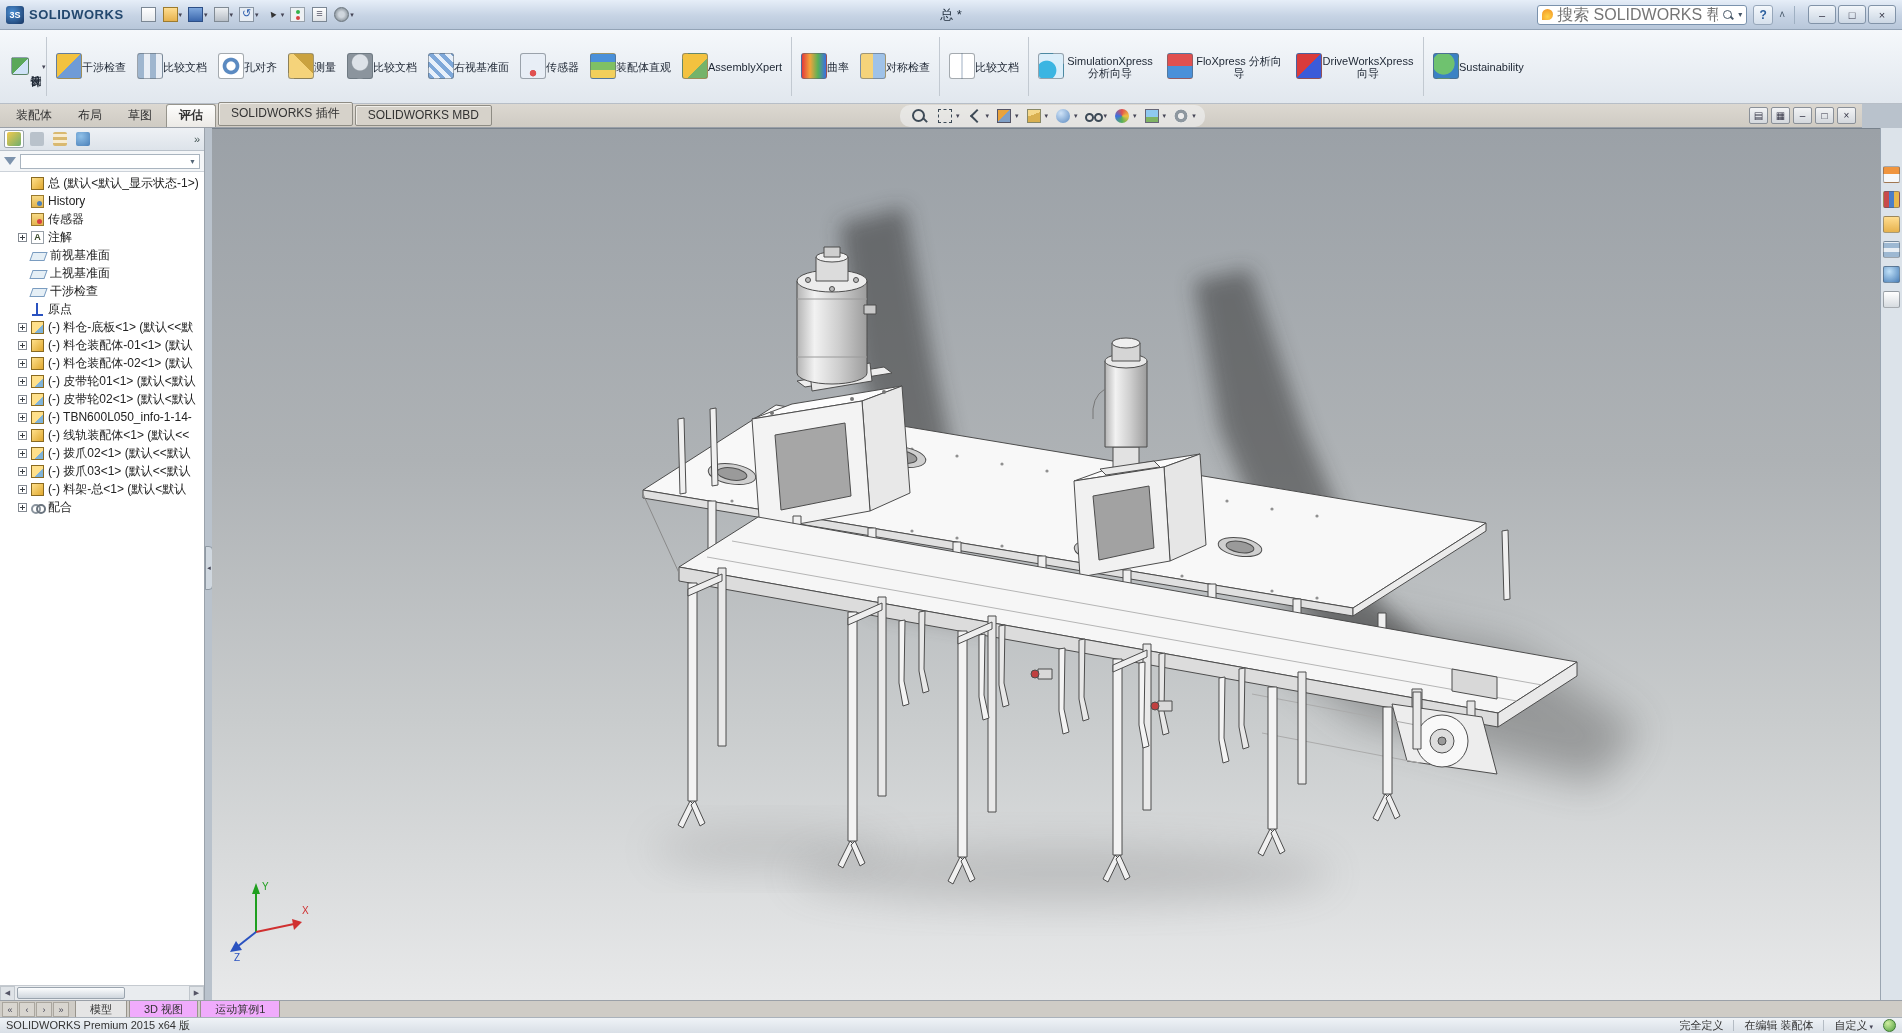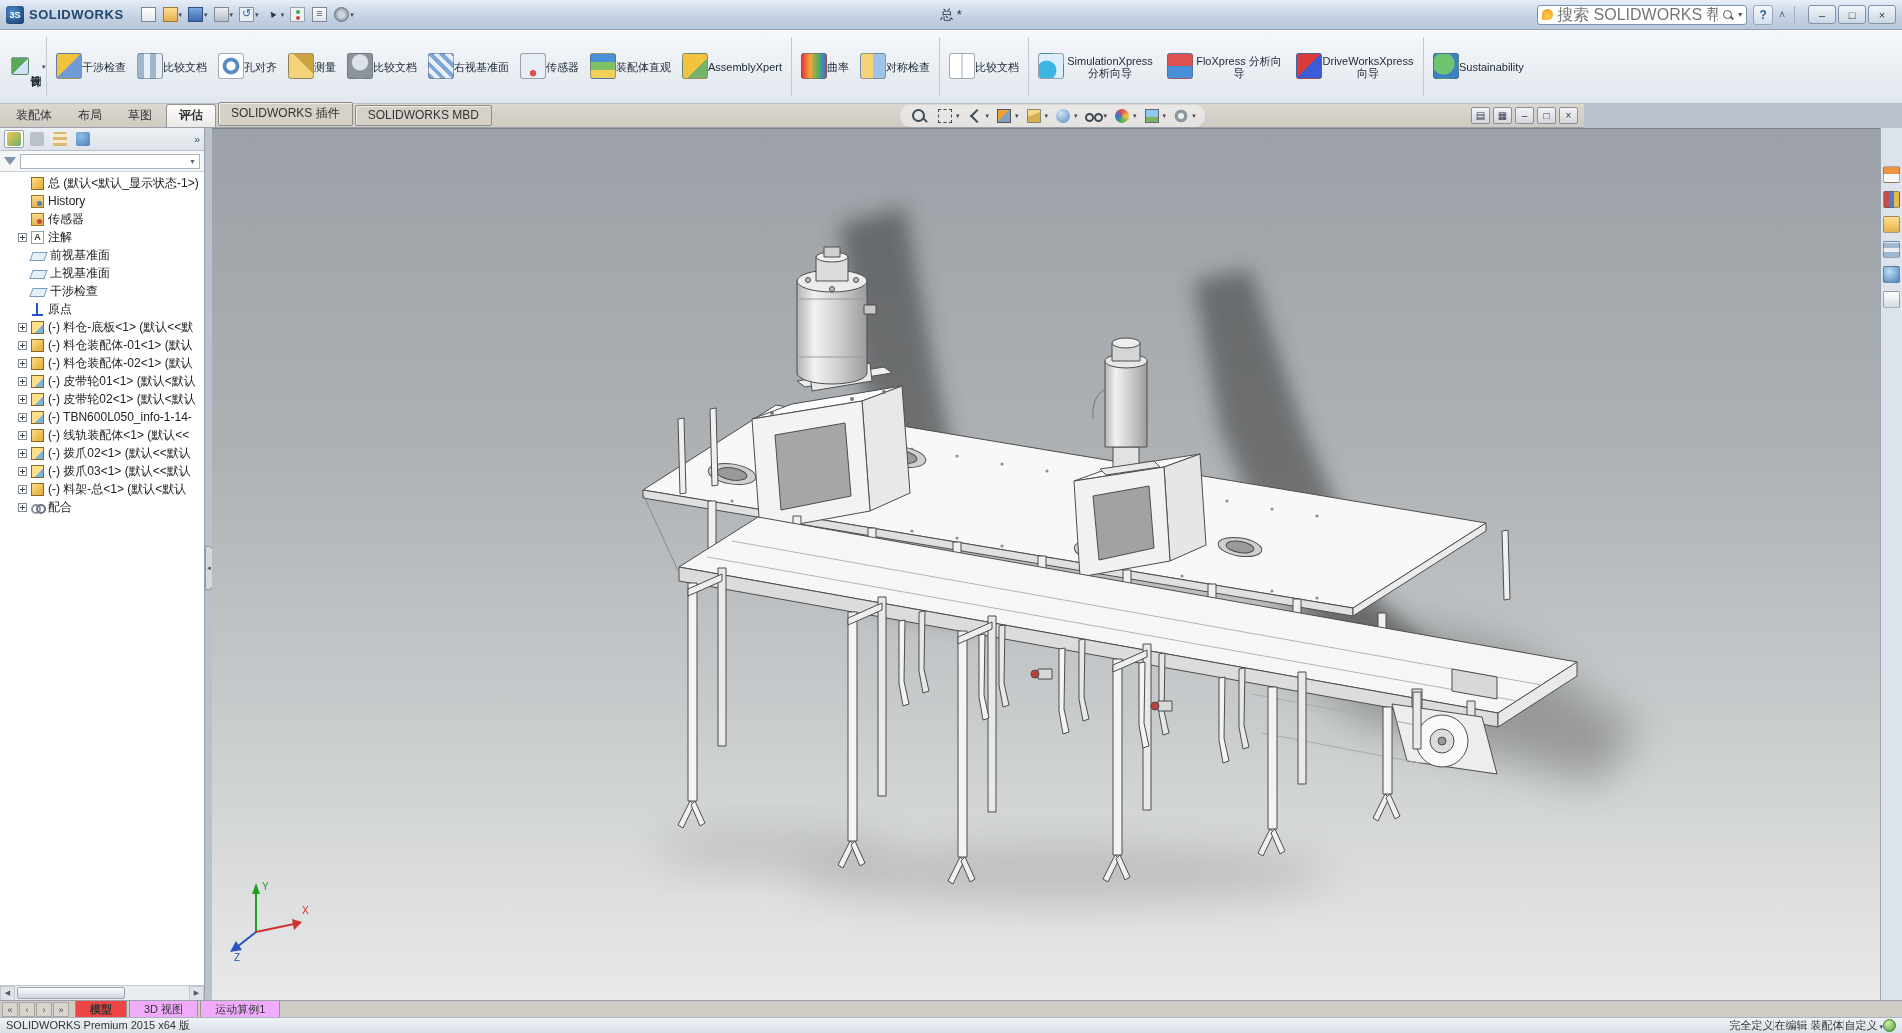--- a/index.html
+++ b/index.html
@@ -74,21 +74,21 @@
   .ri-assemblyxpert{background:linear-gradient(135deg,#f3c23f 60%,#74b36a 60%)}
   .ri-curvature{background:linear-gradient(90deg,#e23b3b,#f3a33b,#58b158,#3b6fe2)}
   .ri-symmetry{background:linear-gradient(90deg,#f5d37a 48%,#555 48% 52%,#9fc2e8 52%)}
   .ri-compare{background:linear-gradient(90deg,#fff 44%,#cfd7e1 44% 56%,#fff 56%)}
   .ri-simulation{background:radial-gradient(circle at 32% 68%,#3bb5e2 40%,#dbeefa 44%)}
   .ri-floxpress{background:linear-gradient(180deg,#e05050 50%,#4a90d9 50%)}
   .ri-driveworks{background:linear-gradient(135deg,#d93b3b 50%,#3b5bd9 50%)}
   .ri-sustainability{background:radial-gradient(circle at 40% 40%,#6fc26f 52%,#3b82c4 56%)}
 
   
-  .tabrow{position:absolute;left:0;top:104px;width:1584px;height:24px;background:linear-gradient(#dcd8d1,#cfcbc3);
+  .tabrow{position:absolute;left:0;top:104px;width:1862px;height:24px;background:linear-gradient(#dcd8d1,#cfcbc3);
     border-bottom:1px solid #9aa0a8;display:flex;align-items:flex-end;padding:0 4px;gap:2px}
   .tab{padding:2px 12px 3px;font-size:12px;color:#333;border-radius:3px 3px 0 0}
   .tab.active{background:linear-gradient(#fdfdfc,#eceae6);border:1px solid #96948c;border-bottom:none;font-weight:bold}
   .tab.boxed{border:1px solid #8e8c84;background:#d6d2ca;box-shadow:inset 1px 1px 0 #efede8;border-radius:2px;margin-bottom:1px}
   .viewtools{position:absolute;left:900px;top:1px;height:22px;display:flex;align-items:center;gap:3px;
     background:rgba(244,246,248,.55);border-radius:10px;padding:0 8px}
   .hu-btn{display:flex;align-items:center;gap:1px;padding:0 1px}
   .hu{width:20px;height:20px;position:relative;display:inline-block}
   .huarr{font-size:7px;color:#445}
   .hu.zoom-fit-icon::before{content:"";position:absolute;left:3px;top:3px;width:9px;height:9px;border:2px solid #3d4a56;border-radius:50%}
@@ -175,26 +175,26 @@
   .tp.view-palette-icon{background:repeating-linear-gradient(0deg,#9db8d2 0 5px,#e8eef4 5px 9px)}
   .tp.appearances-scenes-icon{background:radial-gradient(circle at 35% 30%,#bfe0f8,#4a7fb8)}
   .tp.custom-properties-icon{background:linear-gradient(#ffffff,#d6dbe0)}
 
   
   .doctabs{position:absolute;left:0;top:1000px;width:1902px;height:17px;background:#cfccc6;border-top:1px solid #9aa0a8;
     display:flex;align-items:flex-start;gap:2px;padding:0 2px}
   .dnav{width:16px;height:15px;display:flex;align-items:center;justify-content:center;font-size:9px;color:#445;
     background:#d8d5cf;border:1px solid #aaa69e;margin-top:1px}
   .dtab{padding:1px 14px 2px;font-size:11px;color:#333;background:#f0abfc;border:1px solid #98948c;border-top:none;border-radius:0 0 4px 4px}
-  .dtab.active{background:#ef4444;font-weight:bold}
+  .dtab.active{background:#e5e5e5;font-weight:normal}
 
   
   .statusbar{position:absolute;left:0;top:1017px;width:1902px;height:16px;background:linear-gradient(#eff3f7,#d9dfe6);
     border-top:1px solid #aab2bb;display:flex;align-items:center;font-size:11px;color:#333;padding:0 6px}
-  .sb-right{margin-left:auto;display:flex;align-items:center;gap:0}
+  .sb-right{margin-left:auto;display:flex;align-items:center;gap:10px}
   .sb-sep{width:1px;height:11px;background:#b4bcc4}
   .sb-dd{font-size:7px;color:#445;margin-left:2px}
   .sb-icon{width:13px;height:13px;border-radius:50%;background:radial-gradient(circle at 35% 30%,#cfeea0,#4f9e3f);border:1px solid #3f7a33}
 </style>
 </head>
 <body>
 
 <div class="titlebar">
   <div class="logo">
     <span class="logo-mark">3S</span>

